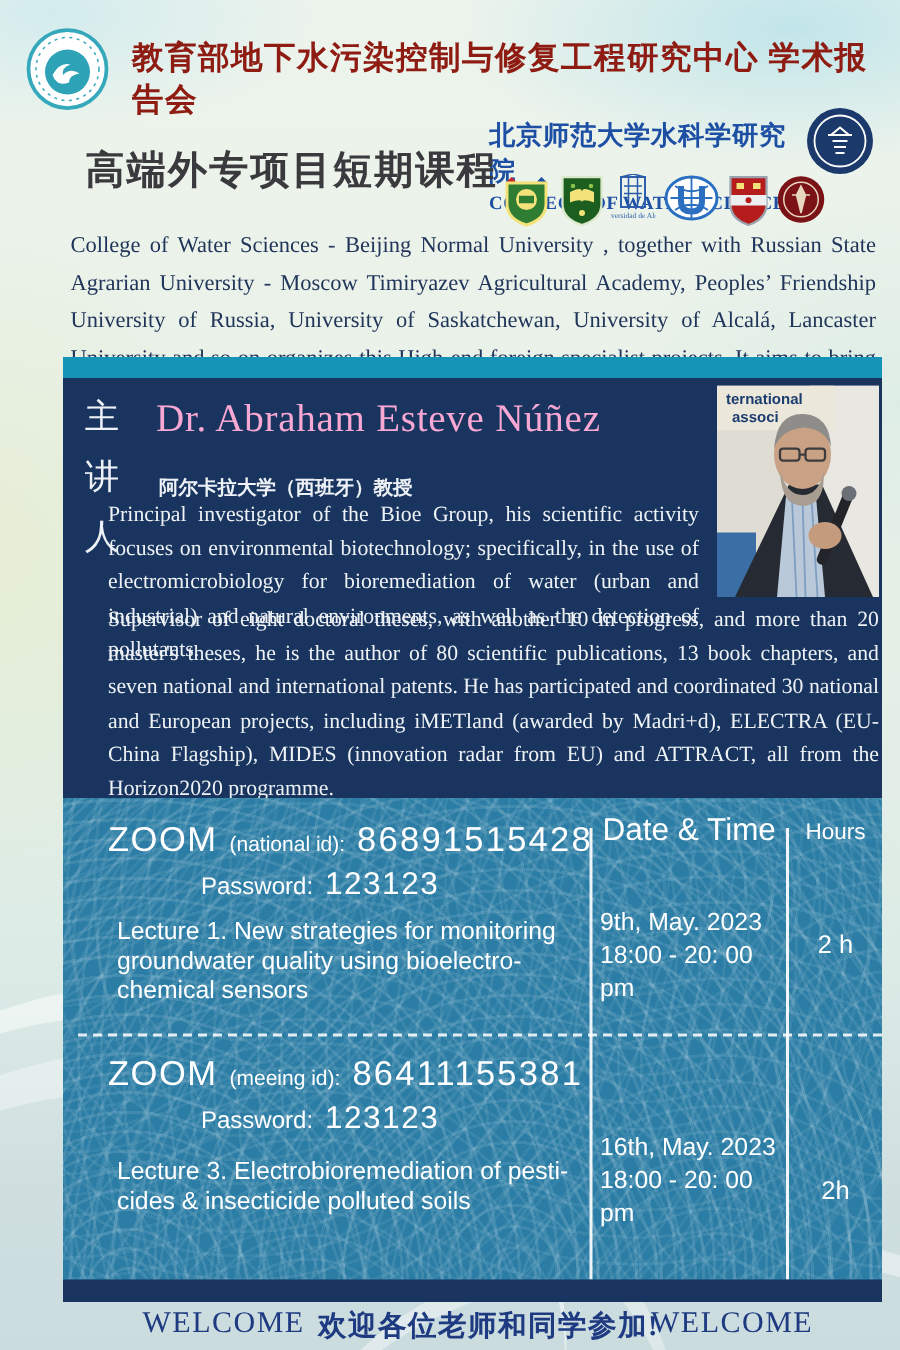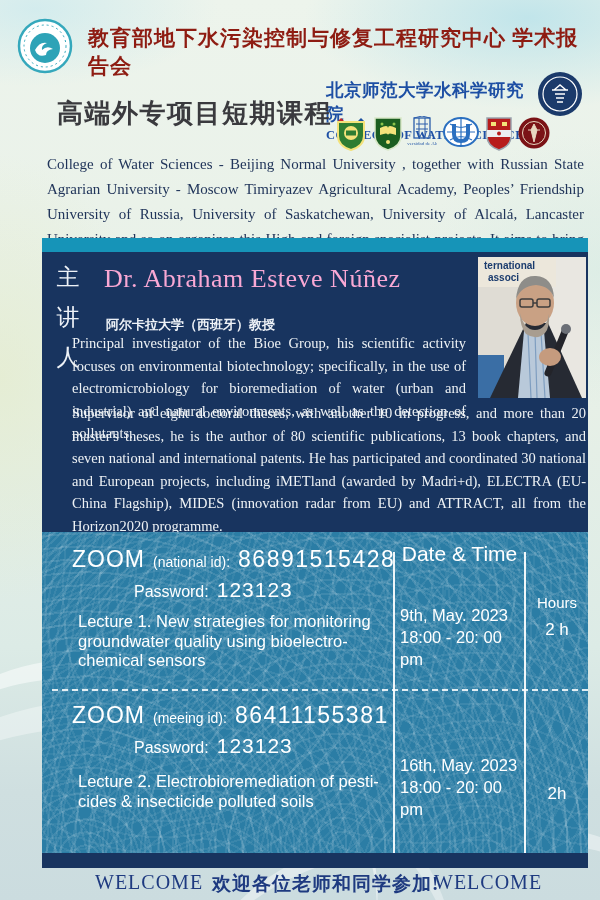--- a/index.html
+++ b/index.html
@@ -65,21 +65,21 @@
       repeating-radial-gradient(circle at 55% 98%,  rgba(255,255,255,.09) 0 2px, rgba(255,255,255,0) 2px 14px),
       repeating-radial-gradient(circle at 80% 112%, rgba(255,255,255,.08) 0 2px, rgba(255,255,255,0) 2px 17px),
       repeating-radial-gradient(circle at 101% 55%, rgba(255,255,255,.08) 0 2px, rgba(255,255,255,0) 2px 15px),
       repeating-radial-gradient(circle at 70% 18%,  rgba(255,255,255,.07) 0 2px, rgba(255,255,255,0) 2px 18px),
       repeating-radial-gradient(circle at 22% 30%,  rgba(255,255,255,.07) 0 2px, rgba(255,255,255,0) 2px 16px),
       repeating-radial-gradient(circle at -2% -5%,  rgba(255,255,255,.06) 0 2px, rgba(255,255,255,0) 2px 14px);
   }
   .vline { position:absolute; top:20px; bottom:0; width:2px; background:rgba(255,255,255,.92); }
   .vline.v1 { left:351px; } .vline.v2 { left:482px; }
   .col-date-h  { position:absolute; left:353px; width:129px; top:10px; text-align:center; font-size:21px; }
-  .col-hours-h { position:absolute; left:484px; width:62px;  top:14px; text-align:center; font-size:15px;margin-top:48px; }
+  .col-hours-h { position:absolute; left:484px; width:62px;  top:14px; text-align:center; font-size:15px; }
 
   .zoomrow { position:absolute; display:flex; align-items:baseline; gap:8px; white-space:nowrap; }
   .zoomrow .z  { font-size:23px; letter-spacing:1px; }
   .zoomrow .ml { font-size:14px; }
   .zoomrow .id { font-size:23px; letter-spacing:1.5px; }
   .pwrow { position:absolute; display:flex; align-items:baseline; gap:8px; }
   .pwrow .pl { font-size:16px; }
   .pwrow .pv { font-size:21px; letter-spacing:1px; }
 
   .lec { position:absolute; left:36px; width:306px; font-size:16.5px; line-height:19.5px; }
@@ -232,21 +232,21 @@
       <div class="zoomrow" style="left:30px; top:170px;">
         <span class="z">ZOOM</span>
         <span class="ml">(meeing id):</span>
         <span class="id">86411155381</span>
       </div>
       <div class="pwrow" style="left:92px; top:202px;">
         <span class="pl">Password:</span>
         <span class="pv">123123</span>
       </div>
       <div class="lec" style="top:240px;">
-        <div>Lecture 2. Electrobioremediation of pesti-</div>
+        <div>Lecture 3. Electrobioremediation of pesti-</div>
         <div>cides &amp; insecticide polluted soils</div>
       </div>
       <div class="dt" style="top:222px;">
         <div>16th, May. 2023</div>
         <div>18:00 - 20: 00 pm</div>
       </div>
       <div class="hrs" style="top:252px;">2h</div>
     </div>
   </div>
 

